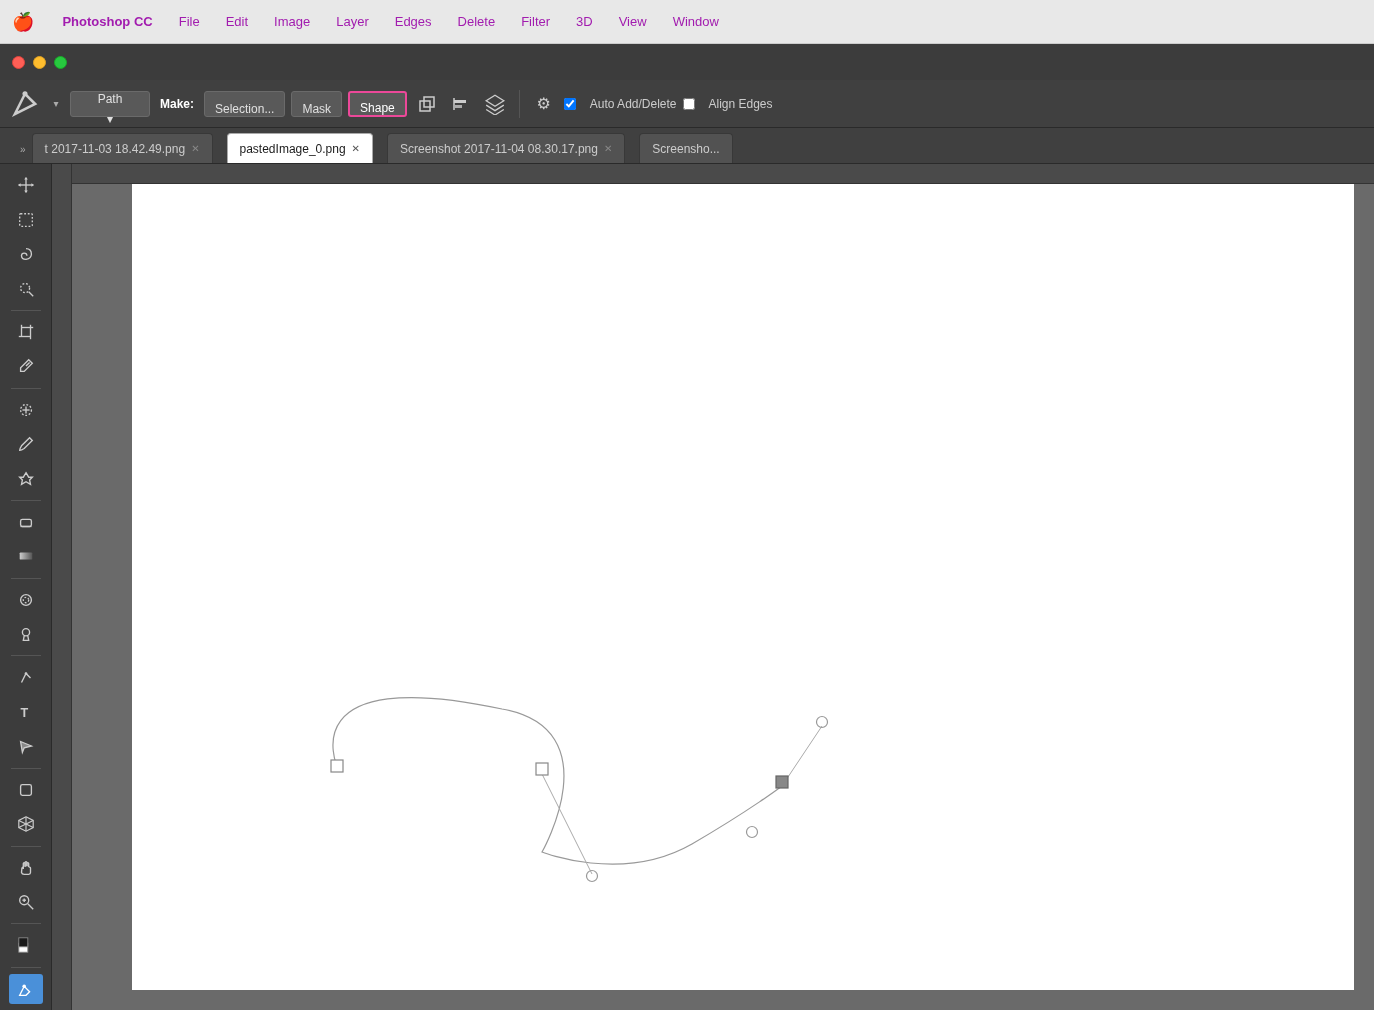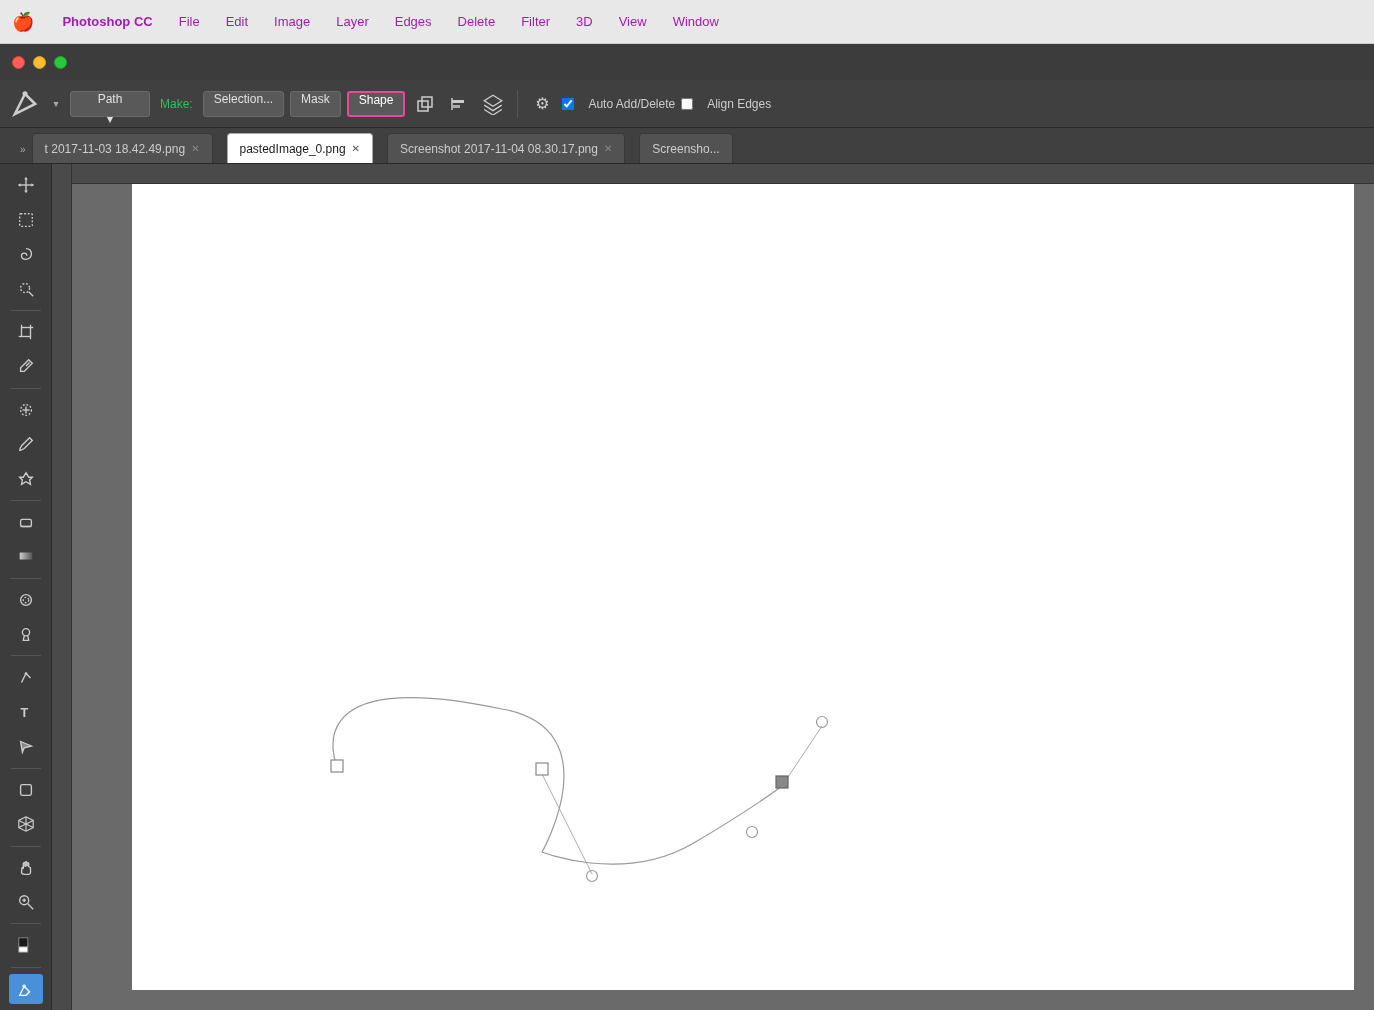--- a/index.html
+++ b/index.html
@@ -69,43 +69,44 @@
       display: flex; align-items: center; justify-content: center;
       color: #ccc;
       font-size: 16px;
     }
     .chevron-btn {
       width: 16px; height: 34px;
       display: flex; align-items: center; justify-content: center;
       color: #aaa; font-size: 10px; cursor: pointer;
     }
     .options-label {
-      font-size: 12px; color: #22c55e;
+      font-size: 12px; color: #ffffff;
       padding: 0 4px;
+      font-weight: bold;
     }
     .options-dropdown {
       background: #595959;
       border: 1px solid #6a6a6a;
       border-radius: 3px;
       height: 26px;
       display: flex; align-items: center;
       padding: 0 8px;
       font-size: 12px;
       color: #e0e0e0;
       cursor: pointer;
       gap: 6px;
       min-width: 80px;
       flex-direction: column;
     }
     .options-btn {
       background: #595959;
       border: 1px solid #6a6a6a;
       border-radius: 3px;
       height: 26px;
-      display: flex; align-items: flex-start;
+      display: flex; align-items: flex-end;
       padding: 0 10px;
       font-size: 12px;
       color: #e0e0e0;
       cursor: pointer;
     }
     .options-btn.highlighted {
       background: #595959;
       border: 2px solid #ec4899;
       color: #fff;
       font-weight: 500;

